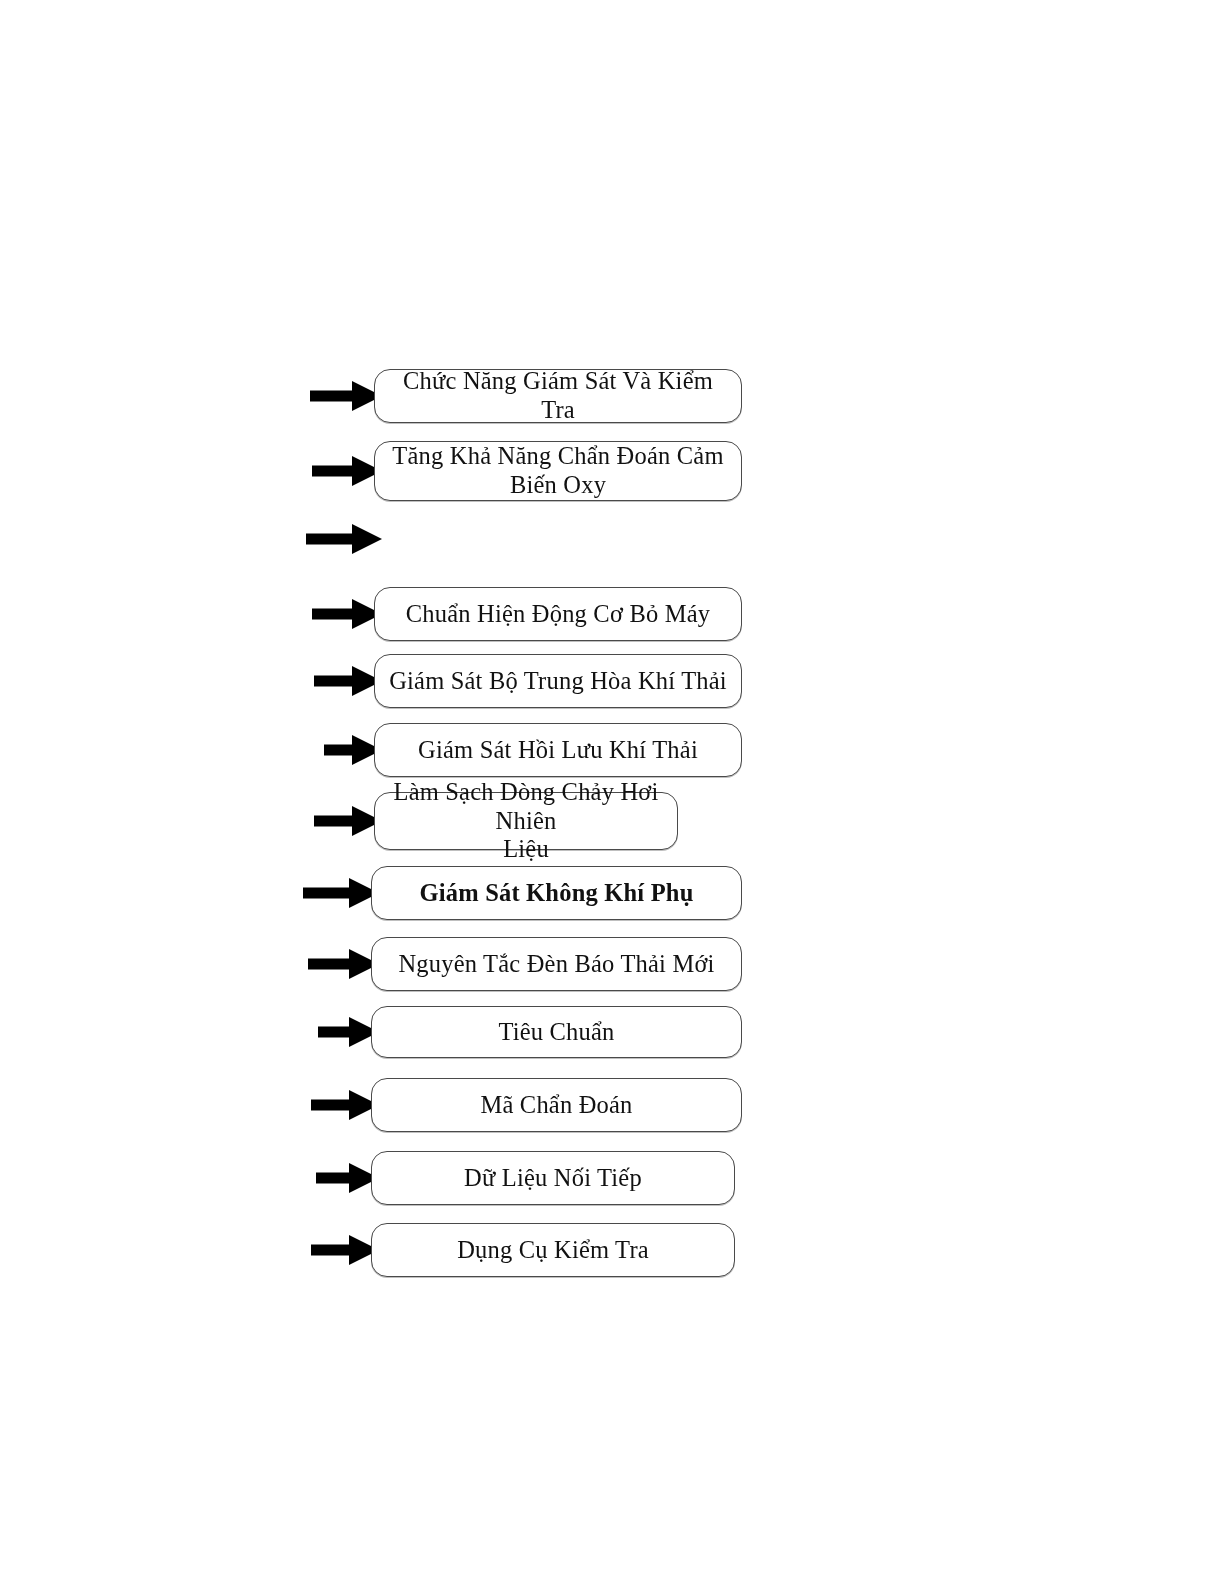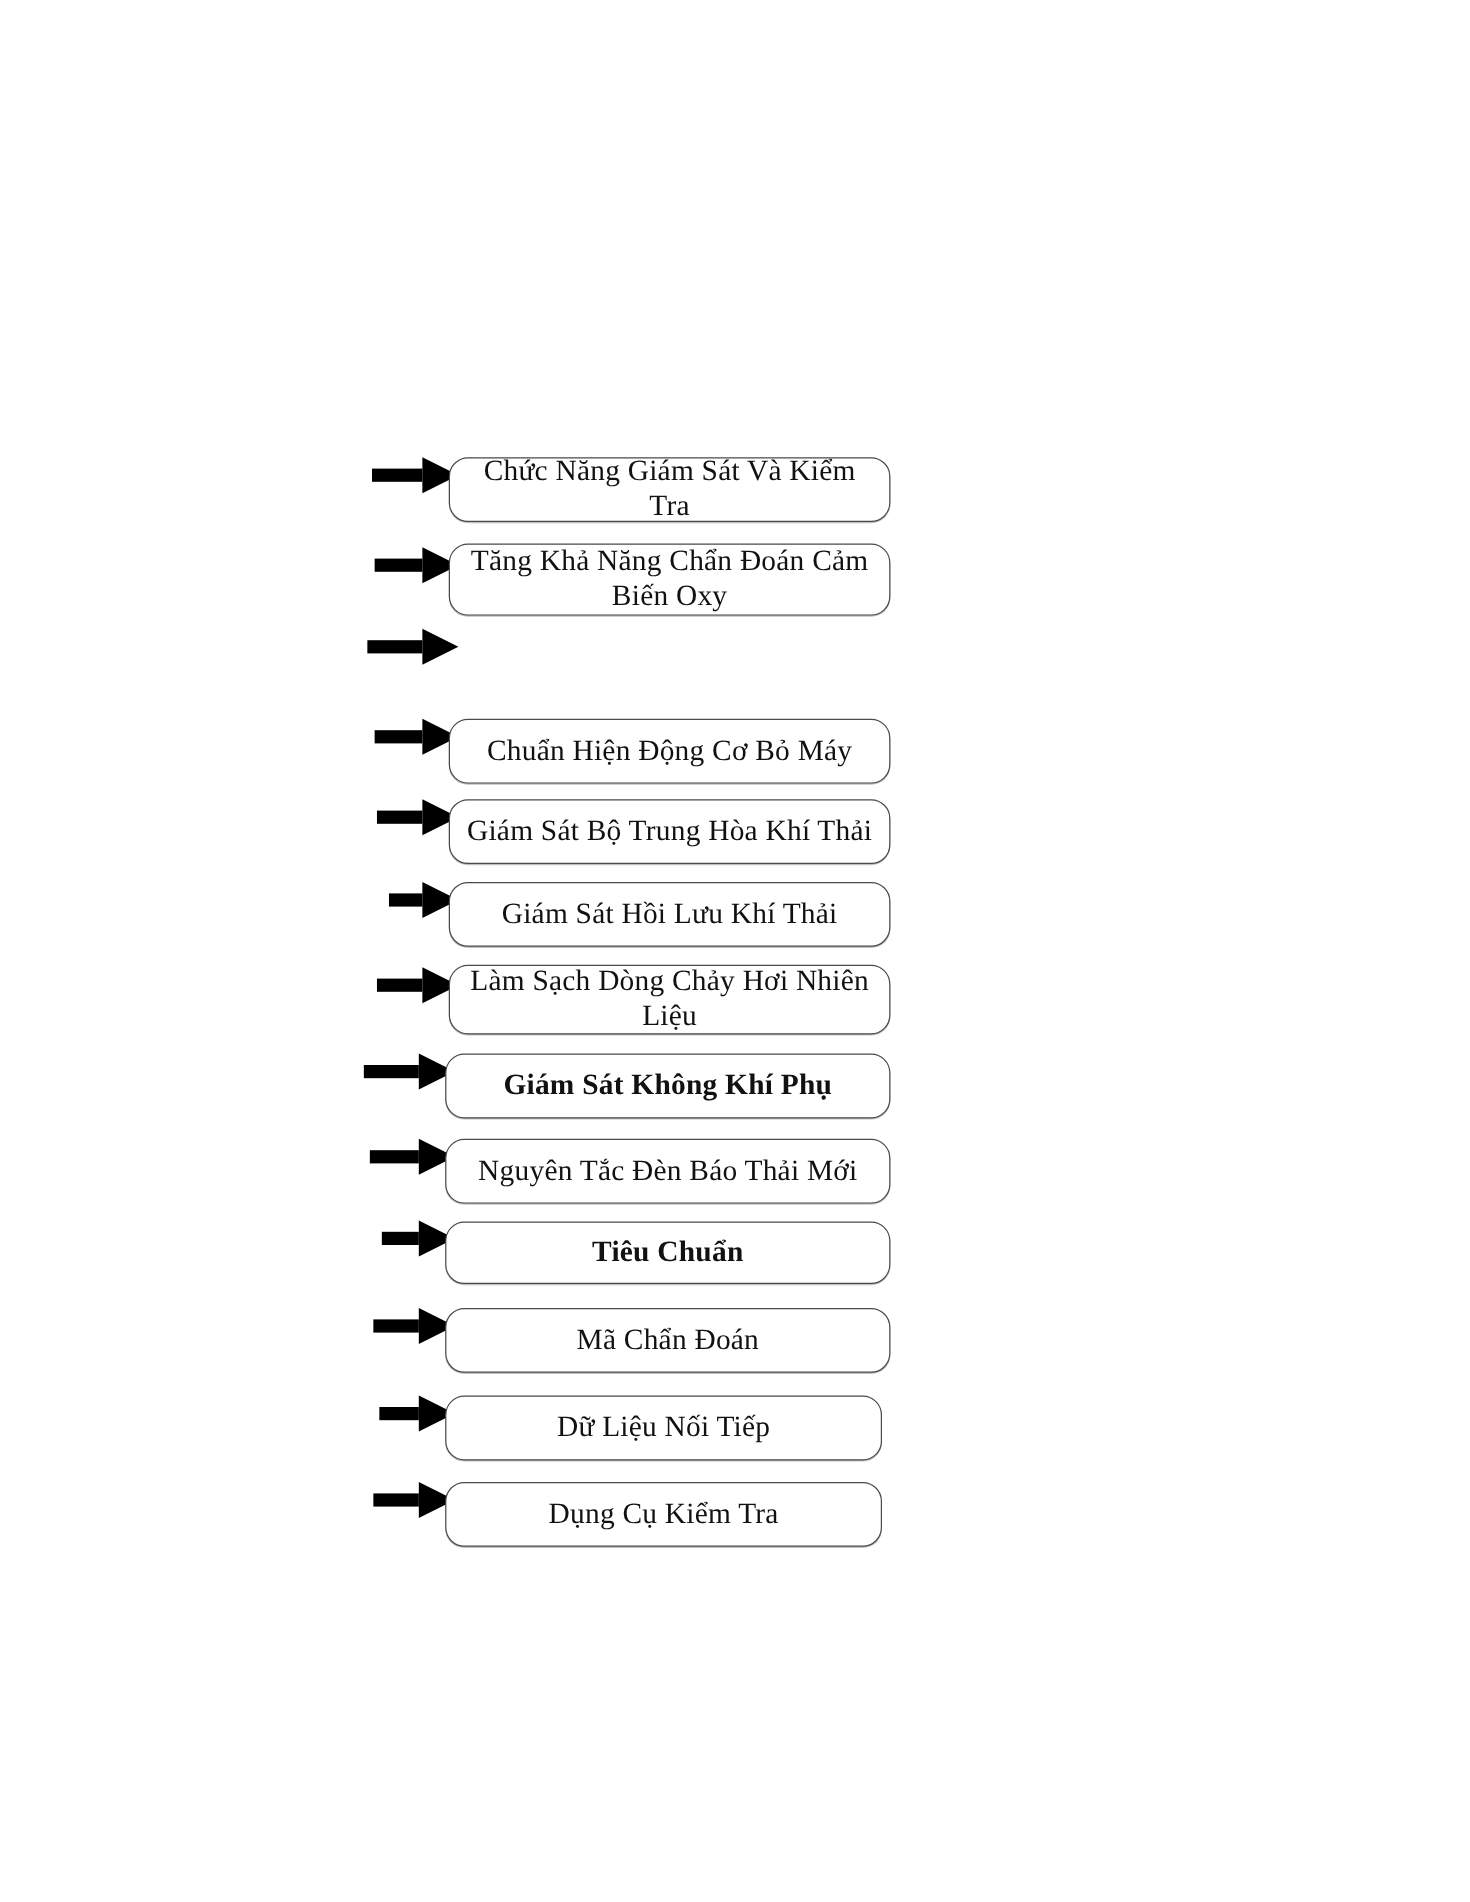--- a/index.html
+++ b/index.html
@@ -47,21 +47,20 @@
     display: flex;
     align-items: center;
     justify-content: center;
     text-align: center;
     color: #111111;
     font-size: 24.5px;
     line-height: 1.18;
     letter-spacing: 0.2px;
     padding: 2px 14px;
     box-shadow: 0 1px 0 rgba(0,0,0,0.25);
-    margin-top: 12px;
   }
   .node-label {
     display: block;
     width: 100%;
   }
 </style>
 </head>
 <body>
 
 <div id="diagram">
@@ -128,21 +127,21 @@
         <span class="node-label">Giám Sát Hồi Lưu Khí Thải</span>
       </div>
     </div>
     <div class="row" style="top: 792px; height: 58px;">
       <span class="arrow" style="left: 314px; width: 70px;">
         <svg width="70" height="58" viewBox="0 0 70 58">
           <rect x="0" y="23.5" width="38" height="11" fill="#000000"></rect>
           <polygon points="38,14 68,29 38,44" fill="#000000"></polygon>
         </svg>
       </span>
-      <div class="node" style="left: 374px; top: 0px; width: 368px; height: 58px; background: rgb(255, 255, 255); border-color: rgb(74, 74, 74);">
+      <div class="node" style="left: 374px; top: 0px; width: 304px; height: 58px; background: rgb(255, 255, 255); border-color: rgb(74, 74, 74);">
         <span class="node-label">Làm Sạch Dòng Chảy Hơi Nhiên<br>Liệu</span>
       </div>
     </div>
     <div class="row" style="top: 866px; height: 54px; font-weight: bold;">
       <span class="arrow" style="left: 303px; width: 78px;">
         <svg width="78" height="54" viewBox="0 0 78 54">
           <rect x="0" y="21.5" width="46" height="11" fill="#000000"></rect>
           <polygon points="46,12 76,27 46,42" fill="#000000"></polygon>
         </svg>
       </span>
@@ -154,21 +153,21 @@
       <span class="arrow" style="left: 308px; width: 73px;">
         <svg width="73" height="54" viewBox="0 0 73 54">
           <rect x="0" y="21.5" width="41" height="11" fill="#000000"></rect>
           <polygon points="41,12 71,27 41,42" fill="#000000"></polygon>
         </svg>
       </span>
       <div class="node" style="left: 371px; top: 0px; width: 371px; height: 54px; background: rgb(255, 255, 255); border-color: rgb(74, 74, 74);">
         <span class="node-label">Nguyên Tắc Đèn Báo Thải Mới</span>
       </div>
     </div>
-    <div class="row" style="top: 1006px; height: 52px; font-weight: bold;">
+    <div class="row" style="top: 1006px; height: 52px;">
       <span class="arrow" style="left: 318px; width: 63px;">
         <svg width="63" height="52" viewBox="0 0 63 52">
           <rect x="0" y="20.5" width="31" height="11" fill="#000000"></rect>
           <polygon points="31,11 61,26 31,41" fill="#000000"></polygon>
         </svg>
       </span>
       <div class="node" style="left: 371px; top: 0px; width: 371px; height: 52px; background: rgb(255, 255, 255); border-color: rgb(74, 74, 74);">
         <span class="node-label">Tiêu Chuẩn</span>
       </div>
     </div>

